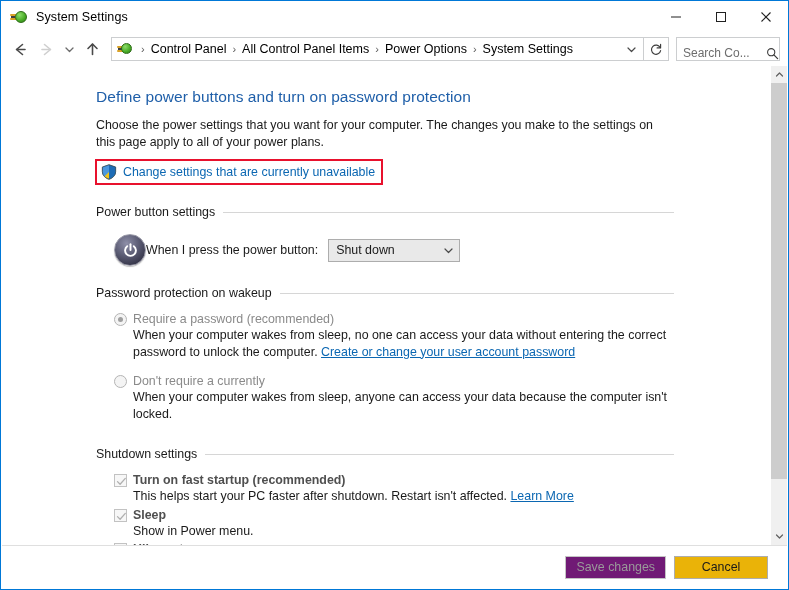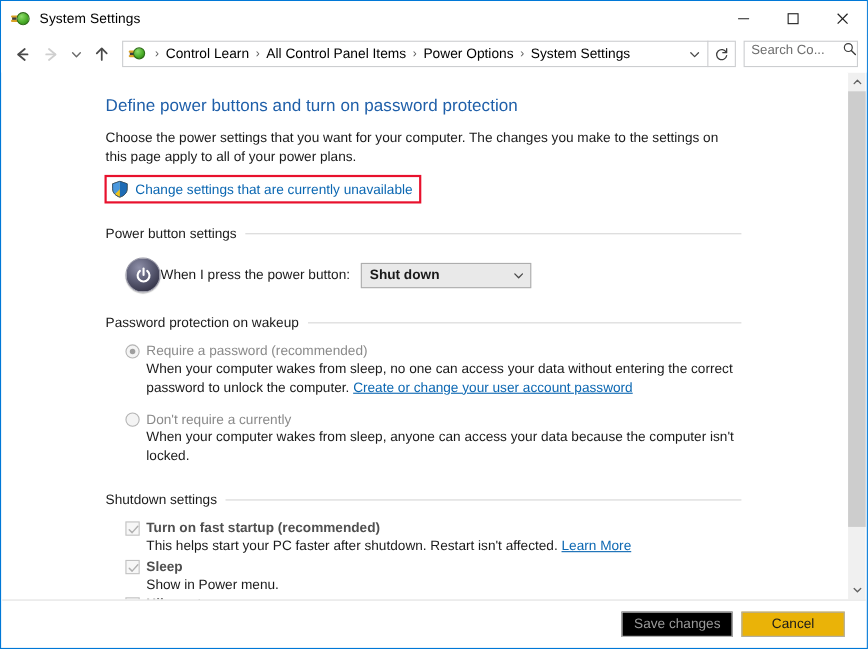--- a/index.html
+++ b/index.html
@@ -157,21 +157,21 @@
     display: flex; align-items: center; justify-content: center;
     flex: 0 0 auto;
   }
   .searchbox {
     width: 104px;
     height: 24px;
     margin-left: 7px;
     border: 1px solid #ccced0;
     background: #ffffff;
     display: flex;
-    align-items: flex-start;
+    align-items: flex-end;
     box-sizing: border-box;
     flex: 0 0 auto;
   }
   .searchbox input {
     border: 0;
     outline: 0;
     flex: 1 1 auto;
     font-family: "Liberation Sans", sans-serif;
     font-size: 12px;
     color: #6d6d6d;
@@ -274,29 +274,28 @@
     box-shadow: 0 1px 1px rgba(0,0,0,0.25);
   }
   .power-label {
     font-size: 12.4px;
     color: #1a1a1a;
     margin-left: 0;
     white-space: nowrap;
   }
   .combo {
     margin-left: 10px;
-    width: 155px;
+    width: 132px;
     height: 23px;
     border: 1px solid #adadad;
     background: #e9e9e9;
     display: flex;
     align-items: center;
     box-sizing: border-box;
     cursor: default;
-    font-weight: bold;
   }
   .combo .val {
     flex: 1 1 auto;
     font-size: 12.4px;
     color: #1a1a1a;
     padding-left: 7px;
     white-space: nowrap;
     overflow: hidden;
   }
   .combo .arrow {
@@ -425,21 +424,21 @@
     color: #1a1a1a;
     display: flex;
     align-items: center;
     justify-content: center;
     box-sizing: border-box;
     cursor: default;
     padding: 0 10px;
   }
   .btn.disabled {
     color: #9a9a9a;
-    background: #000000;
+    background: #701a75;
     border-color: #c4c4c4;
   }
   .btn + .btn { margin-left: 8px; }
 </style>
 </head>
 <body>
 
 <div class="window">
 
   <div class="titlebar">
@@ -500,21 +499,21 @@
     <div class="crumbbar">
       <div class="crumb-icon">
         <div class="plug">
           <div class="cord"></div>
           <div class="prong1"></div>
           <div class="prong2"></div>
           <div class="ball"></div>
         </div>
       </div>
       <span class="crumb-sep">›</span>
-      <span class="crumb">Control Learn</span>
+      <span class="crumb">Control Panel</span>
       <span class="crumb-sep">›</span>
       <span class="crumb">All Control Panel Items</span>
       <span class="crumb-sep">›</span>
       <span class="crumb">Power Options</span>
       <span class="crumb-sep">›</span>
       <span class="crumb">System Settings</span>
       <span class="crumb-spacer"></span>
       <span class="crumb-drop">
         <svg width="11" height="11" viewBox="0 0 11 11">
             <path d="M2 4 L5.5 7.5 L9 4" fill="none" stroke="#4a4a4a" stroke-width="1.2" stroke-linecap="round" stroke-linejoin="round"></path>

